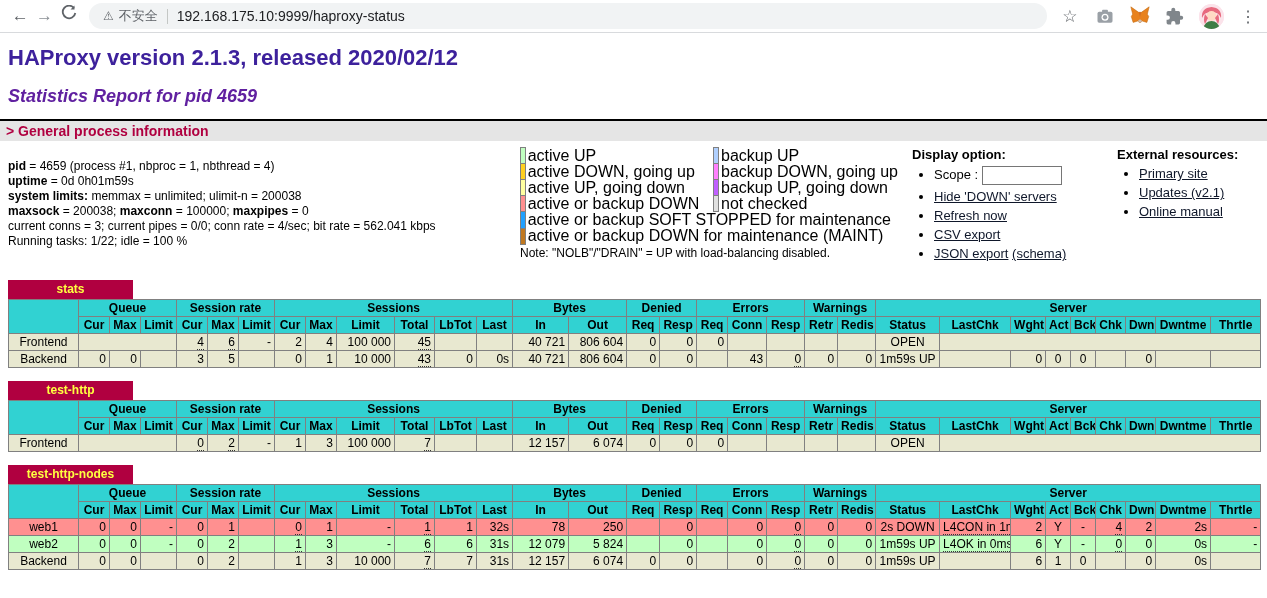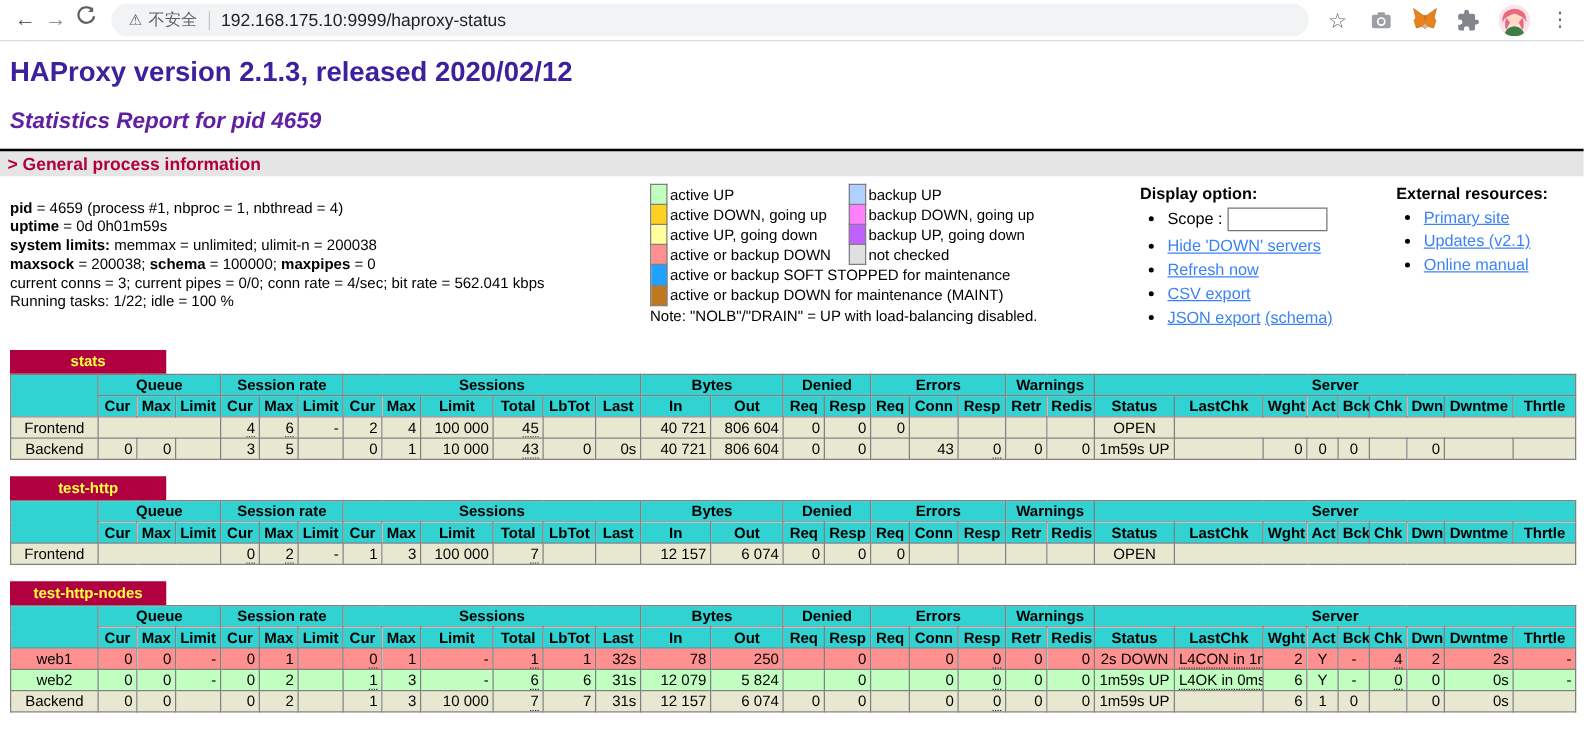--- a/index.html
+++ b/index.html
@@ -23,29 +23,29 @@
   
   .h1 { color:#3d219c; font-size:22px; font-weight:bold; margin:12px 0 0 8px; text-decoration:none; display:inline-block; }
   .h2 { color:#6020a0; font-size:18px; font-weight:bold; font-style:italic; margin:15px 0 12px 8px; }
   .section { border-top:2px solid #000; background:#e5e5e5; color:#b00040; font-weight:bold; font-size:14px; padding:2px 6px 2px 6px; }
 
   
   .info-strip { display:flex; padding:6px 8px 2px 8px; font-size:12px; }
   .proc { width:512px; line-height:15px; color:#000; padding-top:12px; }
   .proc b { font-weight:bold; }
   .legend { width:392px; }
-  .legend table { border-collapse:collapse; font-size:12px; }
+  .legend table { border-collapse:collapse; font-size:16px; }
   .legend .sw { width:13px; height:15px; border:1px solid #808080; padding:0; }
   .legend td.lbl { padding:0 14px 0 2px; white-space:nowrap; line-height:16px; }
   .legend .note { font-size:12px; margin-top:1px; white-space:nowrap; }
   .opts { width:205px; }
   .opts .ti, .ext .ti { font-weight:bold; font-size:13px; }
   .opts ul, .ext ul { margin:4px 0 0 22px; padding:0; }
   .opts li, .ext li { margin:0 0 4px 0; white-space:nowrap; font-size:13px; }
-  a.lnk { color:#3b82f6; text-decoration:underline; cursor:pointer; }
+  a.lnk { color:#0f172a; text-decoration:underline; cursor:pointer; }
   .scope-in { width:80px; height:19px; border:1px solid #767676; background:#fff; margin-left:4px; vertical-align:middle; }
   .ext { flex:1; }
 
   
   .tblwrap { margin:13px 20px 0 8px; }
   .pxname { width:125px; background:#b00040; color:#ffff40; font-weight:bold; font-size:12px; text-align:center; padding:2px 0 3px 0; cursor:pointer; }
   table.tbl { border-collapse:collapse; table-layout:fixed; width:100%; font-size:12px; }
   table.tbl th, table.tbl td { border:1px solid #808080; padding:1px 3px; white-space:nowrap; overflow:hidden; }
   table.tbl th { background:#31d2d2; font-weight:bold; text-align:center; }
   table.tbl td { text-align:right; }
@@ -116,21 +116,21 @@
 
 <a class="h1">HAProxy version 2.1.3, released 2020/02/12</a>
 <div class="h2">Statistics Report for pid 4659</div>
 <div class="section">&gt; General process information</div>
 
 <div class="info-strip">
   <div class="proc" id="proc-lines">
       <div><b>pid</b><span> = 4659 (process #1, nbproc = 1, nbthread = 4)</span></div>
       <div><b>uptime</b><span> = 0d 0h01m59s</span></div>
       <div><b>system limits:</b><span> memmax = unlimited; ulimit-n = 200038</span></div>
-      <div><b>maxsock</b><span> = 200038; </span><b>schema</b><span> = 100000; </span><b>maxpipes</b><span> = 0</span></div>
+      <div><b>maxsock</b><span> = 200038; </span><b>maxconn</b><span> = 100000; </span><b>maxpipes</b><span> = 0</span></div>
       <div><span>current conns = 3; current pipes = 0/0; conn rate = 4/sec; bit rate = 562.041 kbps</span></div>
       <div><span>Running tasks: 1/22; idle = 100 %</span></div>
     </div>
 
   <div class="legend">
     <table>
         <tbody id="legend-body">
           <tr>
             <td class="sw" style="background: rgb(192, 255, 192);"></td>
             <td class="lbl">active UP</td>

